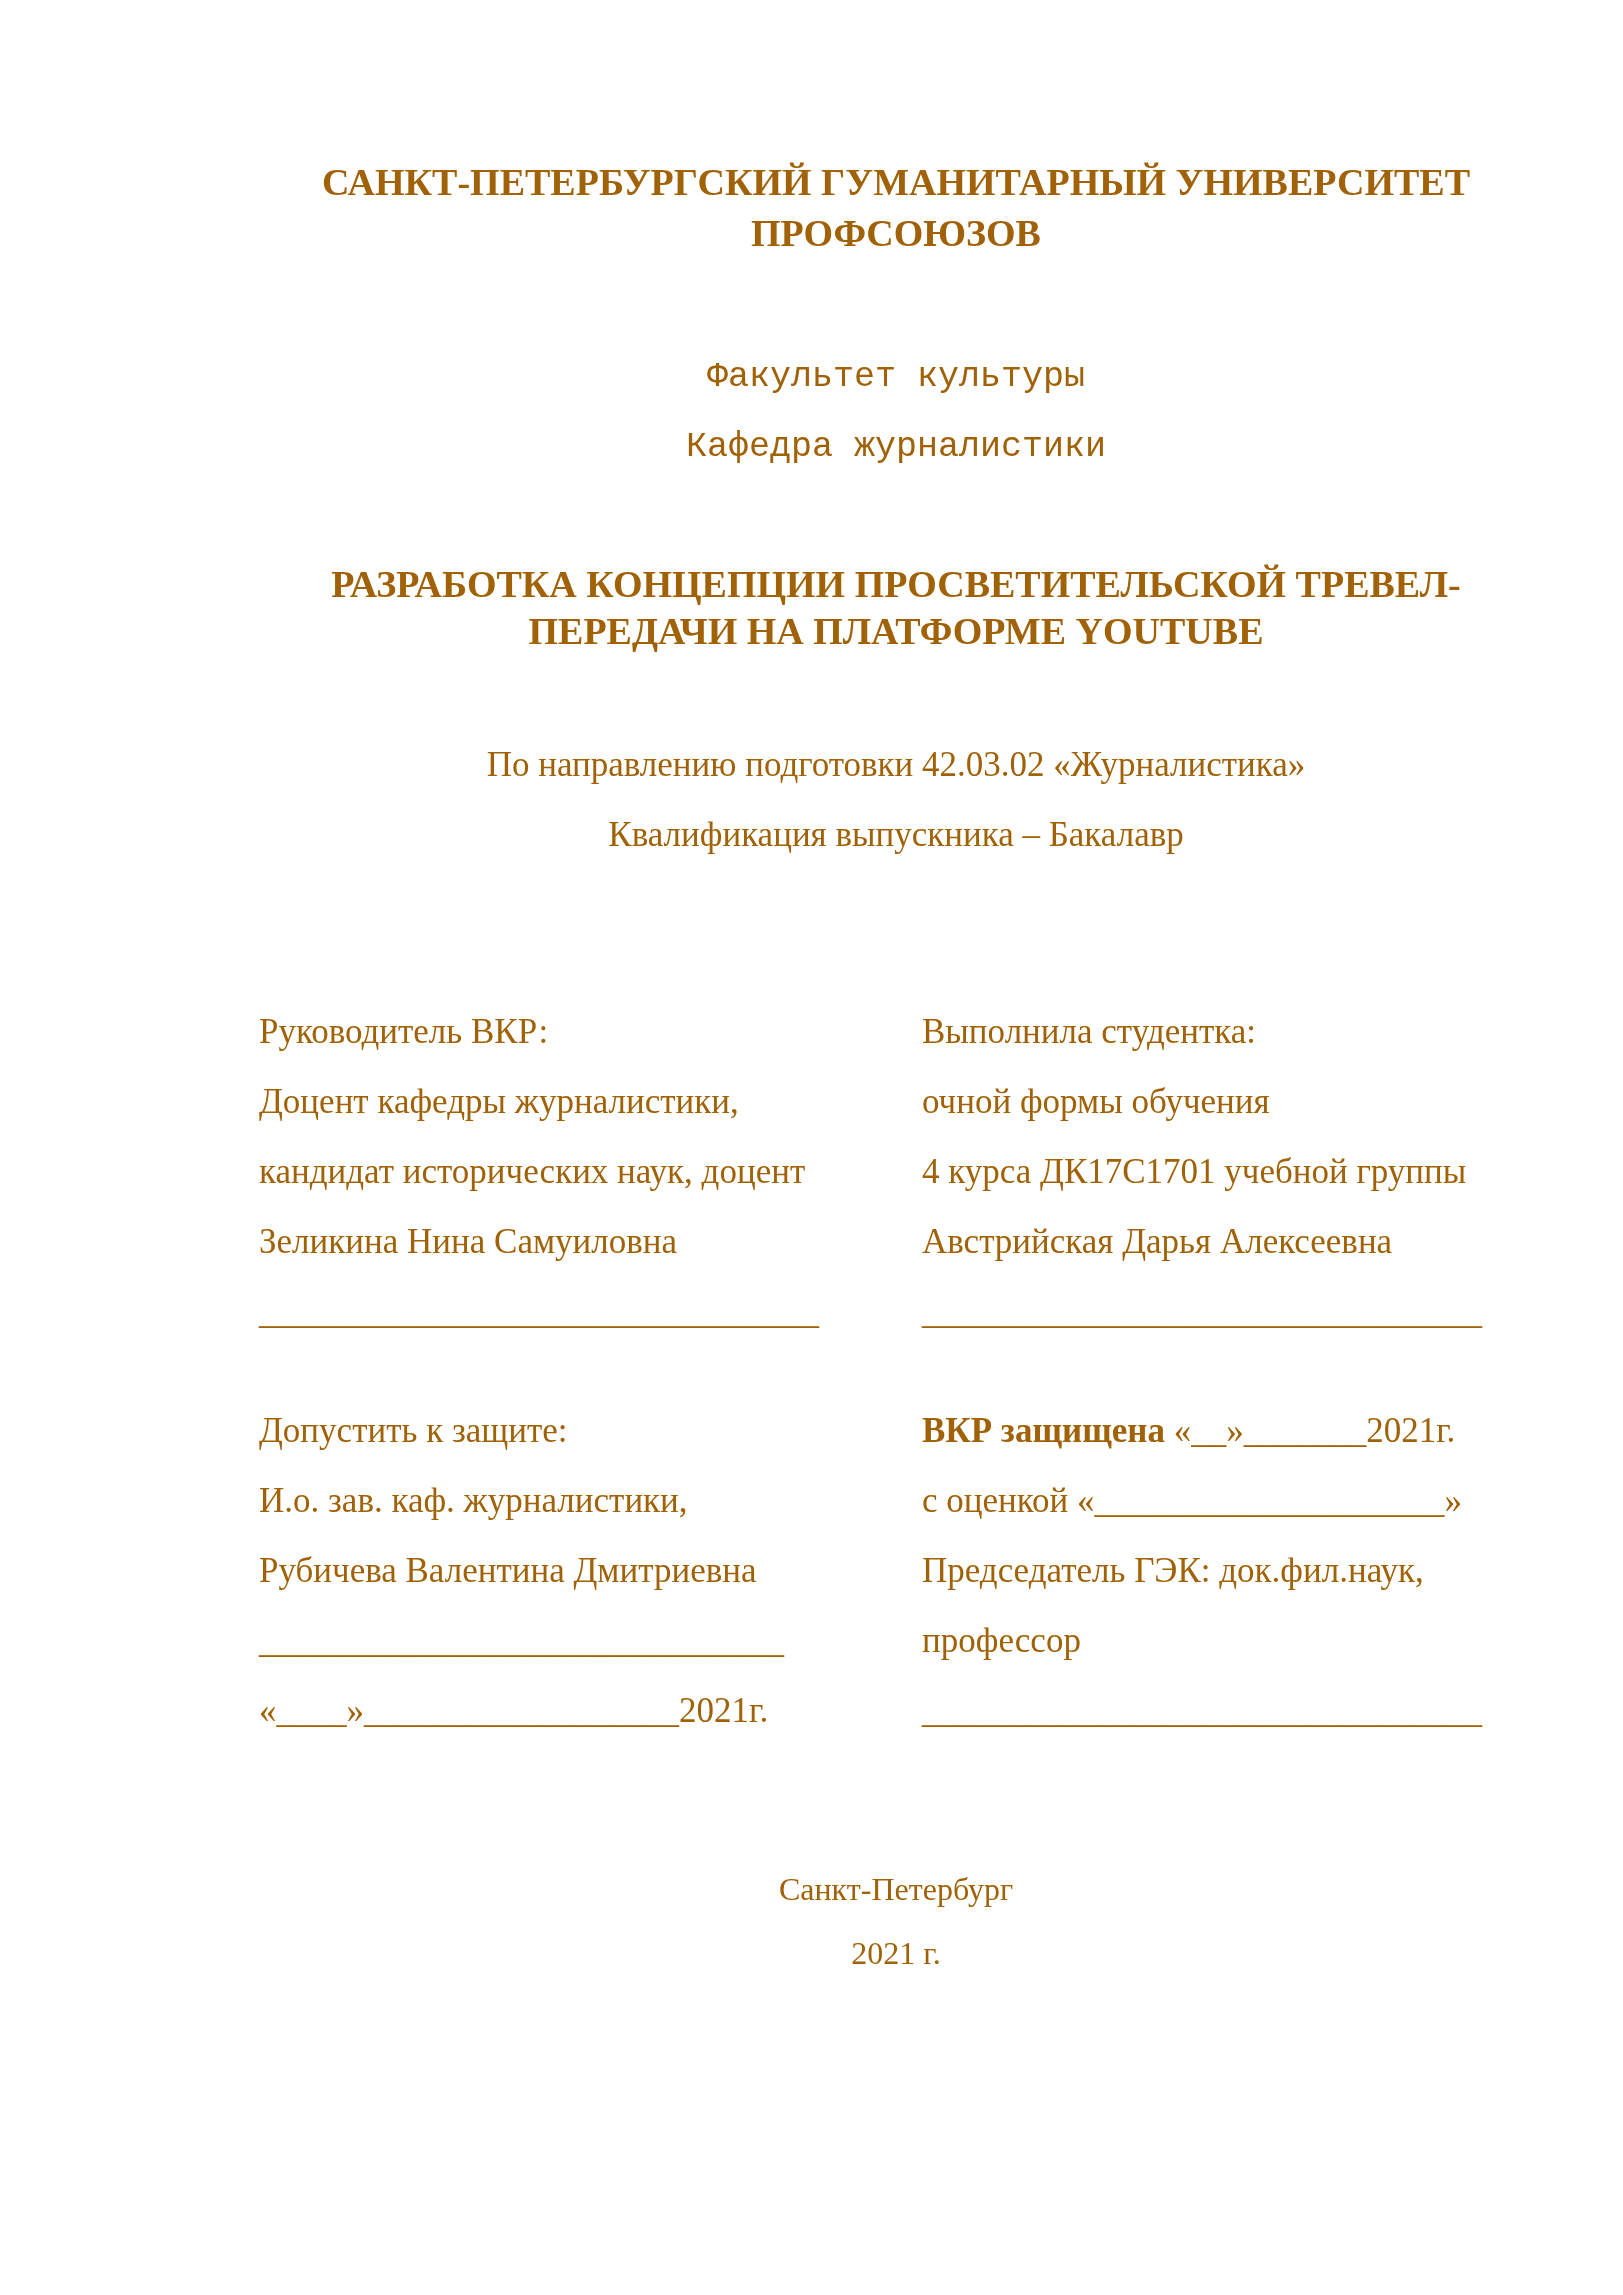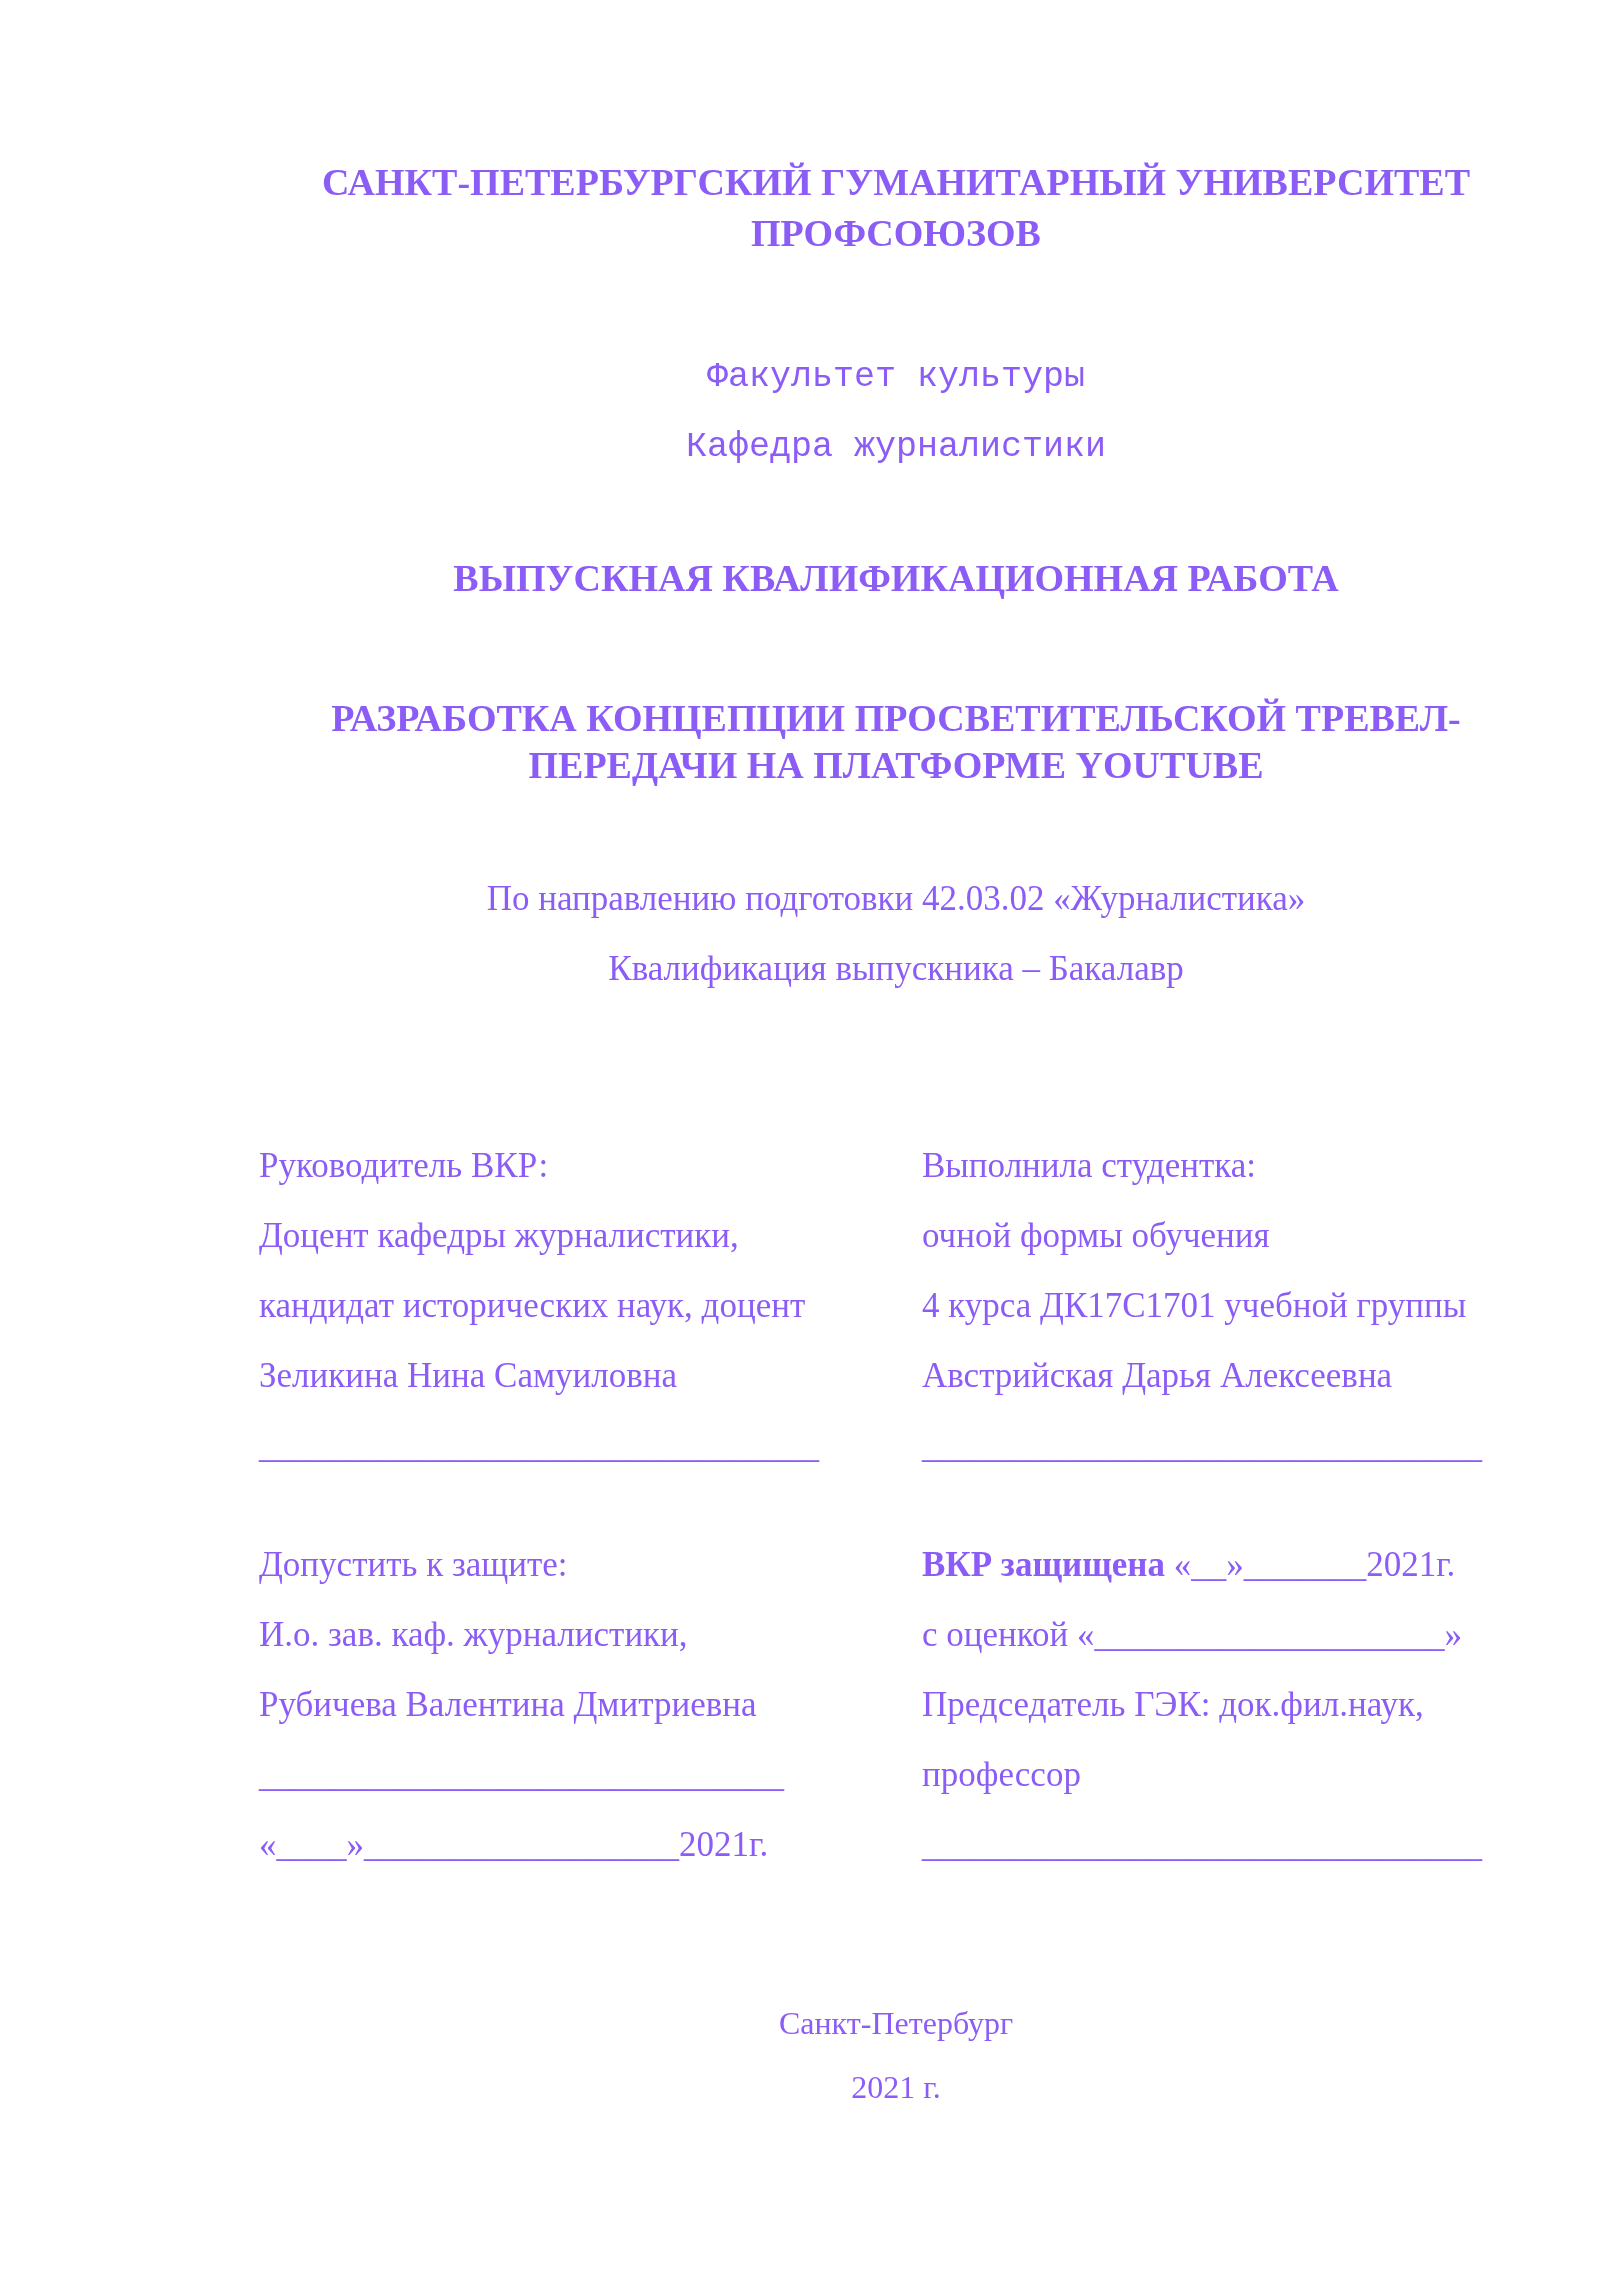--- a/index.html
+++ b/index.html
@@ -6,21 +6,21 @@
     margin: 0;
     padding: 0;
     background: #ffffff;
   }
   .page {
     position: relative;
     width: 1623px;
     height: 2295px;
     box-sizing: border-box;
     background: #ffffff;
-    color: #8b5cf6;
+    color: #a16207;
     font-family: "Liberation Serif", "DejaVu Serif", serif;
     padding: 157px 90px 0 259px;
     overflow: hidden;
   }
   .center { text-align: center; }
 
   .h-univ {
     font-size: 38px;
     font-weight: bold;
     line-height: 1.35;
@@ -76,21 +76,20 @@
 
 <div class="page">
 
   <div class="h-univ center">САНКТ-ПЕТЕРБУРГСКИЙ ГУМАНИТАРНЫЙ УНИВЕРСИТЕТ ПРОФСОЮЗОВ</div>
 
   <div class="faculty-block center">
     <div class="line">Факультет культуры</div>
     <div class="line">Кафедра журналистики</div>
   </div>
 
-  <div class="work-type center">ВЫПУСКНАЯ КВАЛИФИКАЦИОННАЯ РАБОТА</div>
 
   <div class="work-title center">РАЗРАБОТКА КОНЦЕПЦИИ ПРОСВЕТИТЕЛЬСКОЙ ТРЕВЕЛ-ПЕРЕДАЧИ НА ПЛАТФОРМЕ YOUTUBE</div>
 
   <div class="direction-block center">
     <div class="line">По направлению подготовки 42.03.02 «Журналистика»</div>
     <div class="line">Квалификация выпускника – Бакалавр</div>
   </div>
 
   <div class="cols">
     <div class="col-left">

